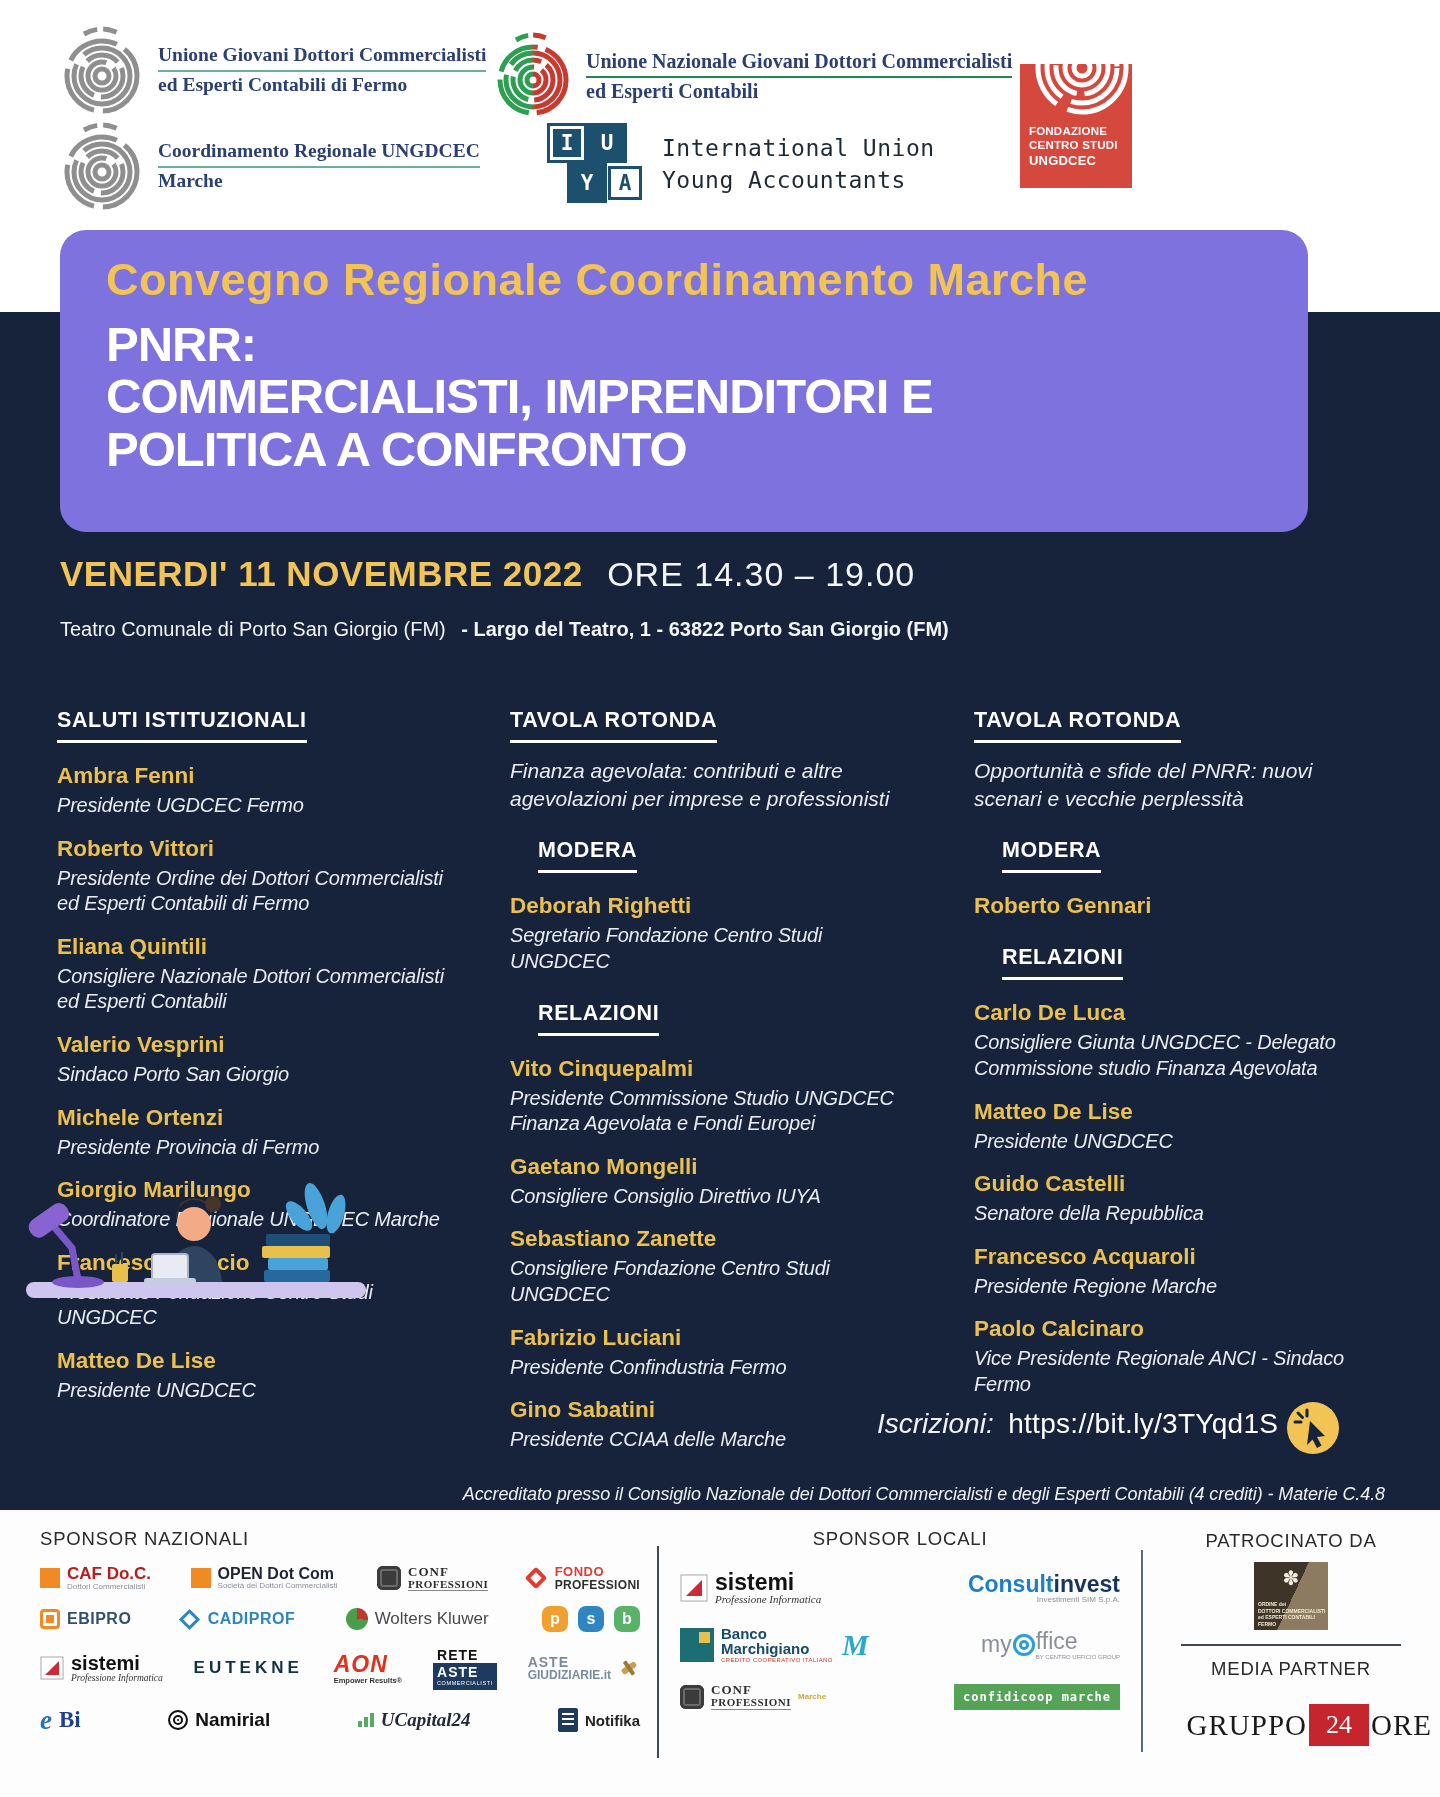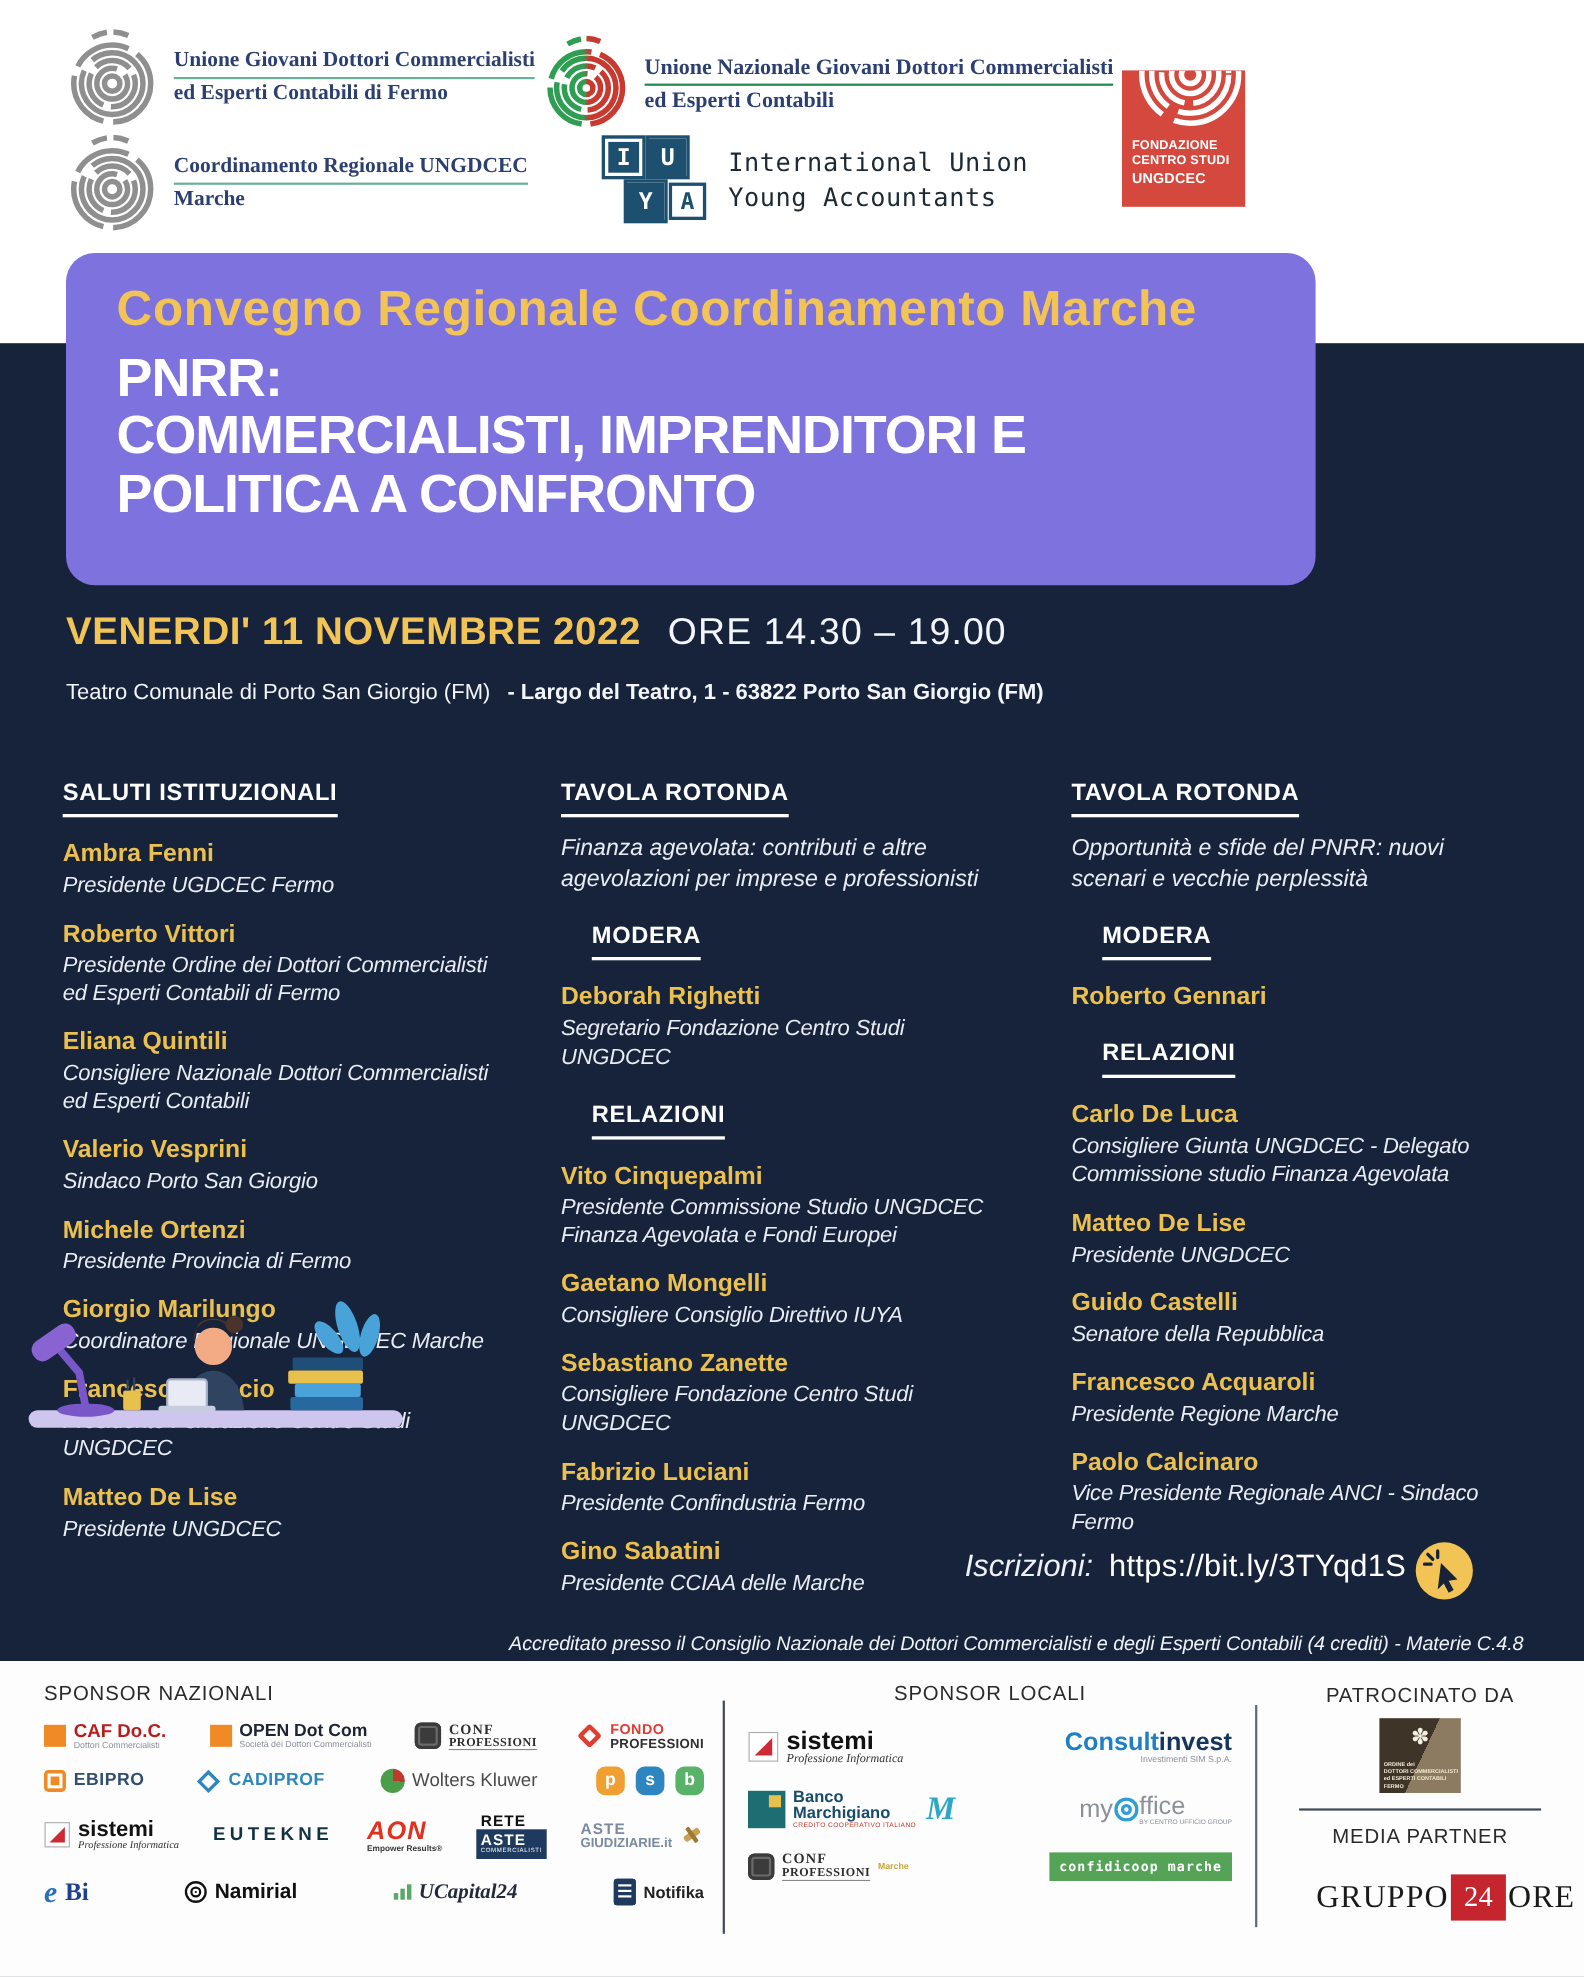--- a/index.html
+++ b/index.html
@@ -26,21 +26,21 @@
   .t-i { left:0; top:0; background:#1d4f6e; color:#fff; border:3px solid #fff; outline:3px solid #1d4f6e; }
   .t-u { left:40px; top:0; background:#1d4f6e; color:#fff; outline:3px solid #1d4f6e; }
   .t-y { left:20px; top:40px; background:#1d4f6e; color:#fff; outline:3px solid #1d4f6e; }
   .t-a { left:58px; top:40px; background:#fff; color:#1d4f6e; border:3px solid #1d4f6e; }
   .iuya-text { font-family:"DejaVu Sans Mono",monospace; font-size:23px; color:#1d2a33; line-height:1.4; letter-spacing:.5px; }
   .fond-logo { position:absolute; left:1020px; top:64px; width:112px; height:124px; background:#d4483e; overflow:hidden; }
   .fond-text { padding:0 0 0 9px; color:#fff; font-weight:700; font-size:11.5px; line-height:1.25; letter-spacing:.2px; }
   .fond-text .big { font-size:13px; font-weight:800; }
 
   
-  .banner { position:absolute; left:60px; top:230px; width:1136px; height:302px; background:#7e72de; border-radius:26px; padding:24px 30px 12px 46px; }
+  .banner { position:absolute; left:60px; top:230px; width:1248px; height:302px; background:#7e72de; border-radius:26px; padding:24px 30px 12px 46px; }
   .banner-title { color:#f2c455; font-size:45px; font-weight:800; letter-spacing:.5px; }
   .banner-sub { color:#ffffff; font-size:49px; font-weight:700; line-height:1.07; letter-spacing:-1px; margin-top:12px; }
 
   
   .date-row { position:absolute; left:60px; top:554px; white-space:nowrap; }
   .date-txt { color:#f2c455; font-size:35px; font-weight:800; letter-spacing:.5px; }
   .time-txt { color:#f2f5f9; font-size:34px; font-weight:400; letter-spacing:1px; margin-left:20px; }
   .venue-row { position:absolute; left:60px; top:618px; font-size:20px; color:#f2f5f9; white-space:nowrap; }
   .venue-name { font-weight:400; }
   .venue-addr { font-weight:700; margin-left:10px; }
@@ -142,21 +142,21 @@
   .myo-o { width:22px; height:22px; border-radius:50%; background:#fff; box-shadow:inset 0 0 0 3px #2e9fd4, inset 0 0 0 6px #fff, inset 0 0 0 9px #2e9fd4; margin:0 1px; }
   .confid { background:#55a357; color:#fff; font-family:"DejaVu Sans Mono",monospace; font-weight:700; font-size:12px; letter-spacing:1px; padding:6px 9px; }
   .cp2-t3 { font-size:8px; color:#c7a83c; font-weight:700; }
 
   .patr-logo { width:74px; height:68px; margin:10px auto 0 auto; background:linear-gradient(115deg,#3e3428 0 52%, #8c7b60 52% 100%); position:relative; }
   .patr-fl { position:absolute; left:50%; top:4px; transform:translateX(-50%); color:#f5efe0; font-size:20px; }
   .patr-lines { position:absolute; left:4px; bottom:3px; text-align:left; color:#f1e8d2; font-size:5px; line-height:1.3; font-weight:700; }
   .patr-hdiv { width:220px; height:2px; background:#3f4a55; margin:14px auto 12px auto; }
   .g24 { display:flex; align-items:center; justify-content:flex-end; gap:2px; margin-top:24px; }
   .g24-serif { font-family:"Liberation Serif",serif; font-size:29px; color:#1a1a1a; letter-spacing:1px; }
-  .g24-box { width:50px; height:42px; background:#c5252c; color:#fff; font-family:"Liberation Serif",serif; font-size:26px;
+  .g24-box { width:60px; height:42px; background:#c5252c; color:#fff; font-family:"Liberation Serif",serif; font-size:26px;
              display:flex; align-items:center; justify-content:center; }
 </style>
 </head>
 <body>
 
 <div class="poster">
   <div class="navy-band"></div>
 
   <div class="hl-row hl-fermo">
     <svg width="88" height="92" viewBox="0 0 88 92">

